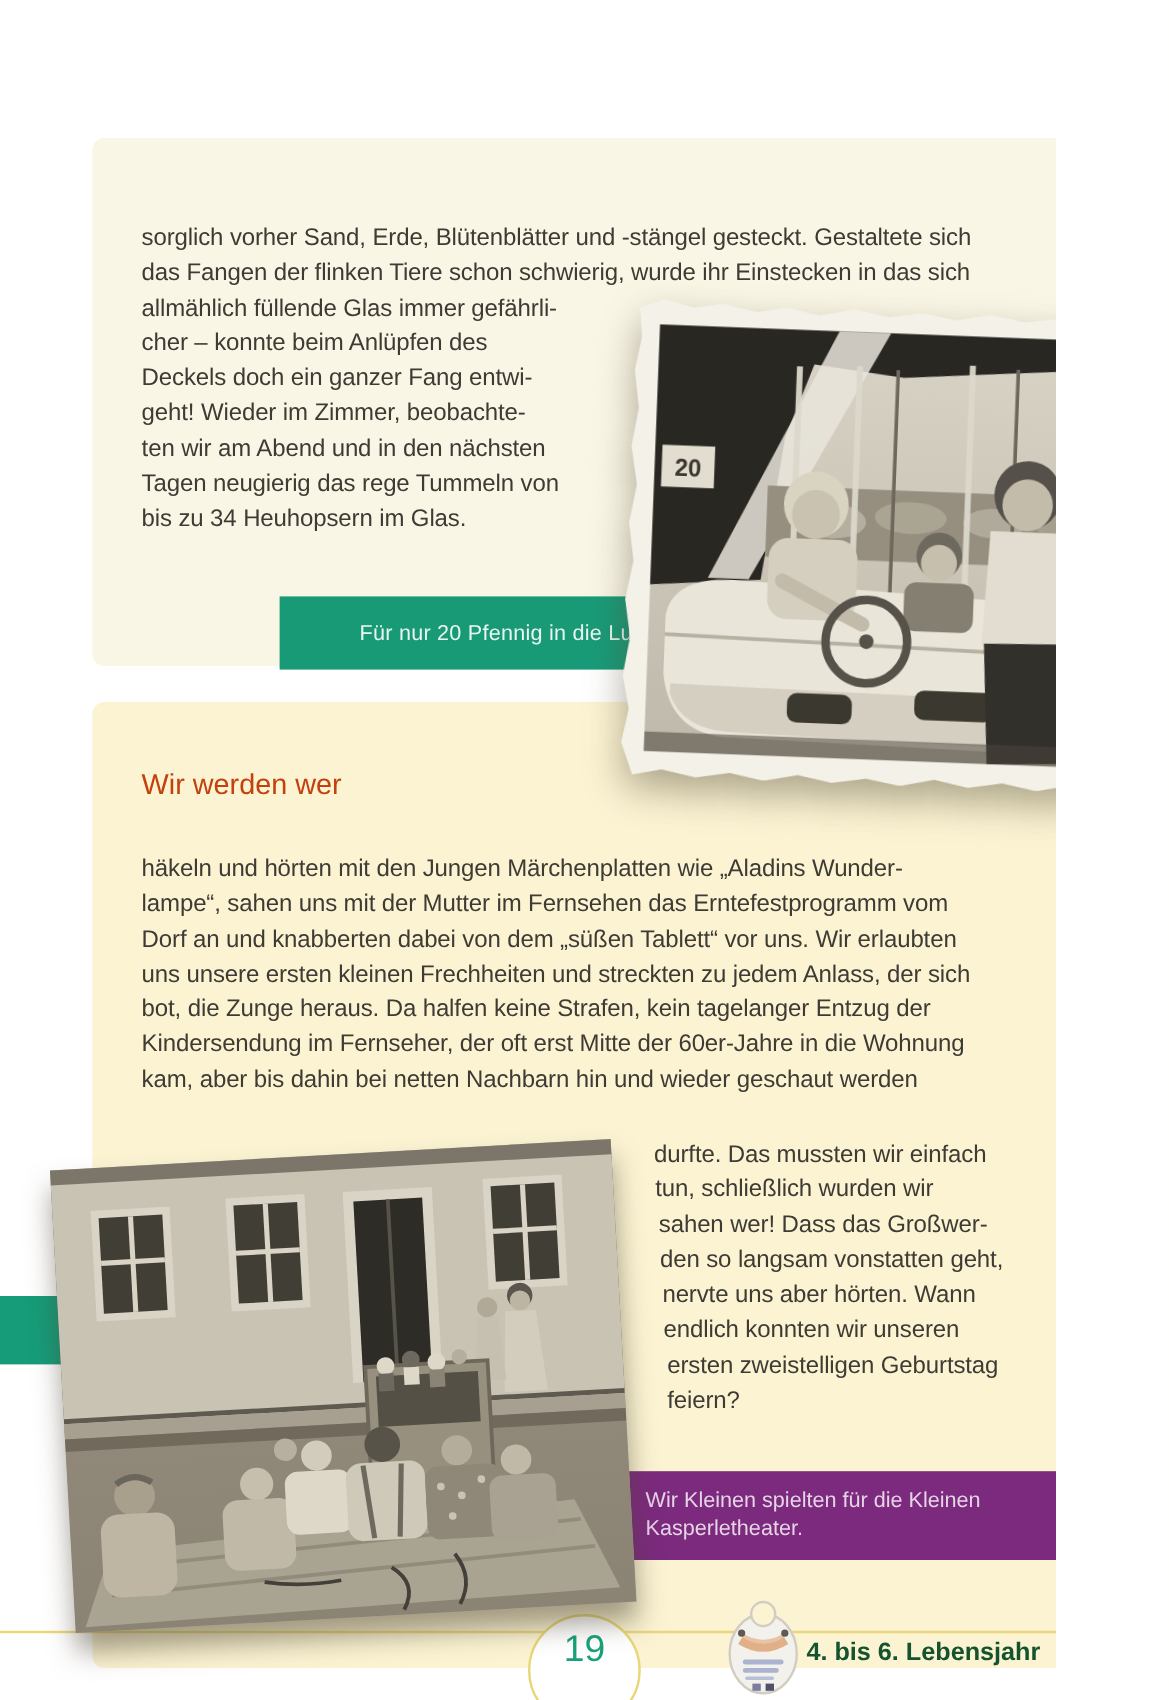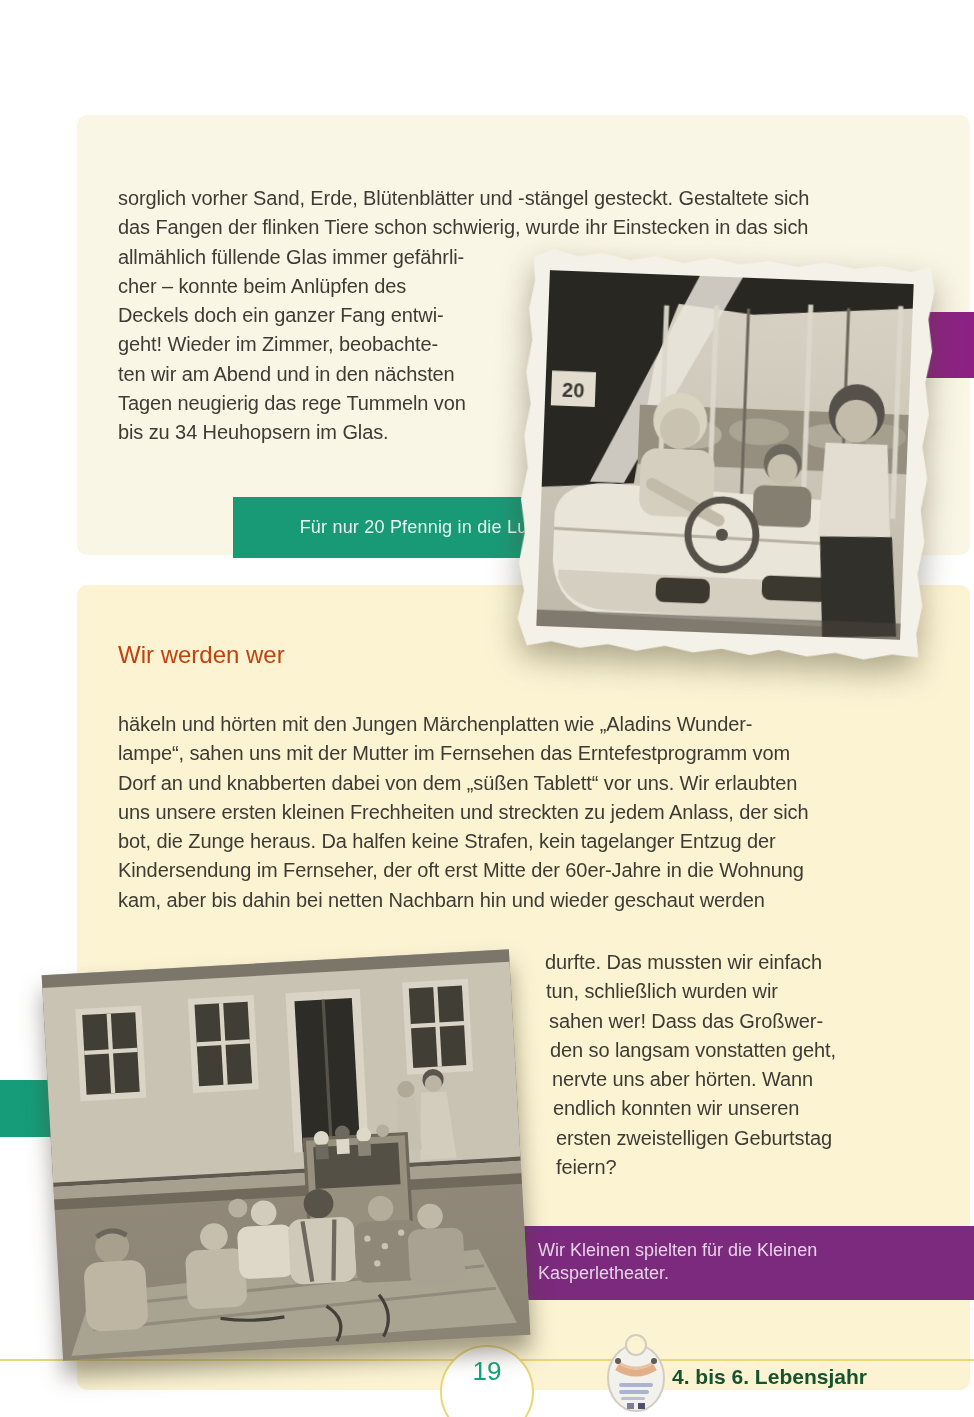--- a/index.html
+++ b/index.html
@@ -1,17 +1,17 @@
 <!DOCTYPE html>
 <html><head>
 <meta charset="utf-8">
 <style>
   html,body{margin:0;padding:0;background:#ffffff;}
   .page{
-    position:relative;width:974px;height:1417px;background:#ffffff;overflow:hidden;
+    position:relative;width:880px;height:1417px;background:#ffffff;overflow:hidden;
     font-family:"Liberation Sans", sans-serif;color:#3e3b35;
   }
   .cream-top{position:absolute;left:77px;top:115px;width:893px;height:440px;
     background:#faf6e5;border-radius:10px;z-index:0;}
   .cream-main{position:absolute;left:77px;top:585px;width:893px;height:805px;
     background:#fbf3d2;border-radius:10px;z-index:0;}
   .par{position:absolute;z-index:2;font-size:20px;line-height:29.3px;letter-spacing:-0.1px;}
   .par div{white-space:nowrap;}
   .top-par{left:118px;top:184px;}
   .main-par{left:118px;top:710px;}
@@ -38,21 +38,21 @@
   .photo1-wrap{position:absolute;left:522px;top:256px;width:406px;height:398px;
     transform:rotate(2.2deg);z-index:5;filter:drop-shadow(0 14px 16px rgba(80,72,52,0.45));}
   .photo1{width:100%;height:100%;background:#f4f1e9;box-sizing:border-box;padding:21px;
     clip-path:polygon(1% 2%,6% 0%,12% 1.5%,18% 0.5%,25% 2%,31% 0.8%,38% 2.2%,45% 0.6%,52% 2%,59% 0.9%,66% 2.1%,73% 0.7%,80% 2%,87% 1%,94% 2.2%,99% 1%,100% 7%,98.8% 14%,100% 22%,98.6% 30%,99.8% 38%,98.5% 46%,100% 54%,98.7% 62%,99.9% 70%,98.5% 78%,100% 86%,98.8% 93%,99.5% 99%,93% 98.5%,86% 100%,79% 98.6%,72% 99.8%,65% 98.4%,58% 100%,51% 98.7%,44% 99.9%,37% 98.5%,30% 100%,23% 98.6%,16% 99.8%,9% 98.4%,3% 99.7%,0.5% 93%,1.8% 86%,0.3% 79%,1.5% 71%,0.2% 63%,1.6% 55%,0.4% 47%,1.7% 39%,0.3% 31%,1.5% 23%,0.4% 15%,1.6% 8%);}
   .photo1 svg{display:block;width:100%;height:100%;}
   .photo2{position:absolute;left:52px;top:962px;width:468px;height:386px;
     transform:rotate(-3.2deg);z-index:6;box-shadow:0 16px 22px rgba(75,68,50,0.5);background:#9d968a;}
   .photo2 svg{display:block;width:100%;height:100%;}
   .page-circle{position:absolute;left:440px;top:1345px;width:94px;height:94px;border-radius:50%;
     background:#ffffff;border:2px solid #e8d776;box-sizing:border-box;z-index:3;text-align:center;}
-  .page-circle span{display:inline-block;margin-top:9px;font-size:26px;color:#17a27b;}
+  .page-circle span{display:inline-block;margin-top:9px;font-size:31px;color:#17a27b;}
   .bib{position:absolute;left:605px;top:1333px;width:62px;height:80px;z-index:3;}
   .footer-label{position:absolute;left:672px;top:1365px;z-index:2;font-size:21px;font-weight:bold;color:#14532d;white-space:nowrap;}
 </style>
 </head>
 <body>
 
 <div class="page">
 
   <div class="cream-top"></div>
   <div class="cream-main"></div>

